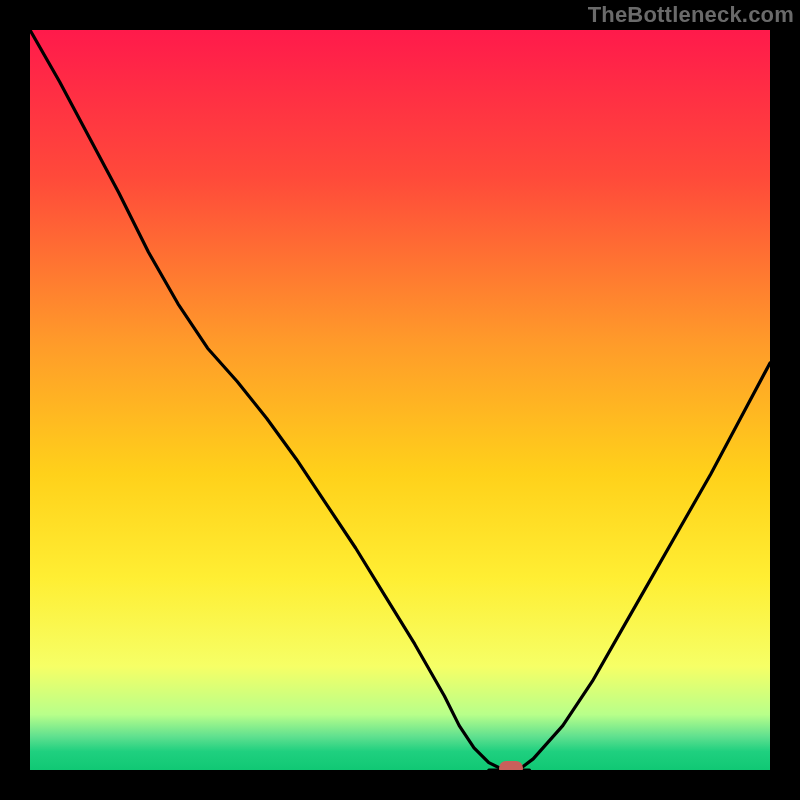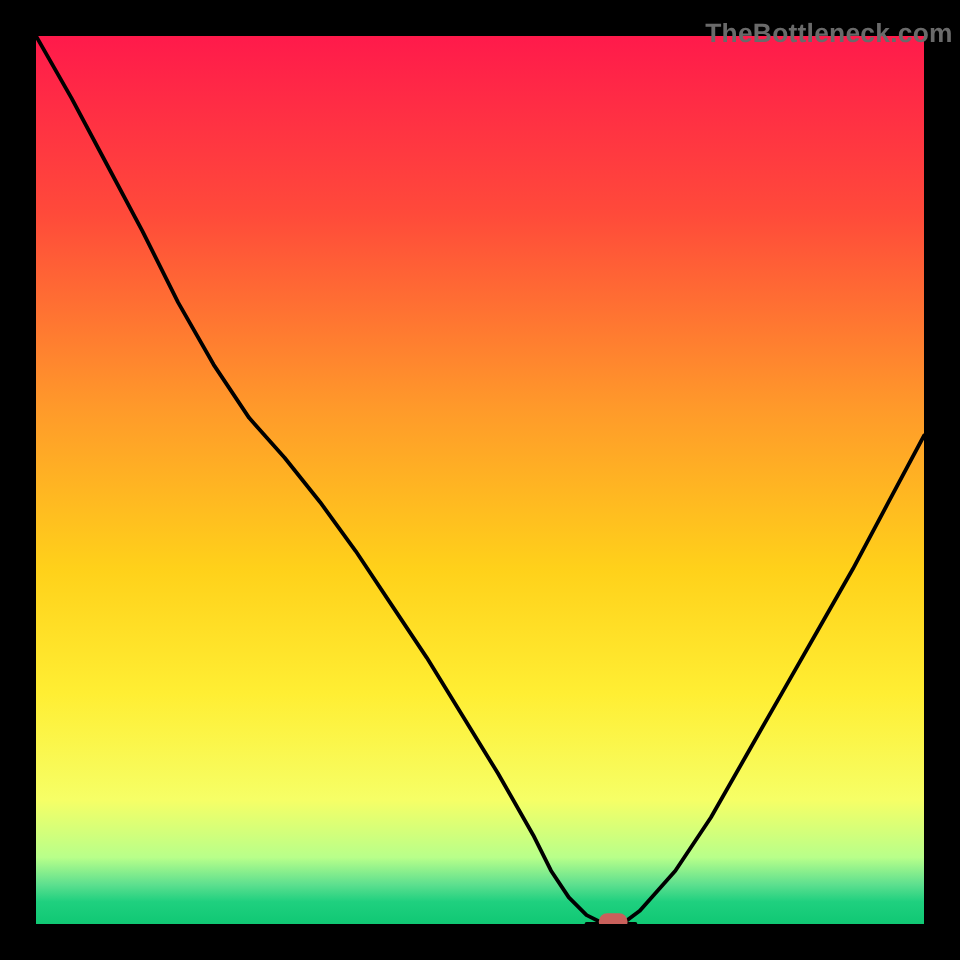--- a/index.html
+++ b/index.html
@@ -12,21 +12,21 @@
     font-family: Arial, Helvetica, sans-serif;
   }
   .wrap {
     position: relative;
     width: 800px;
     height: 800px;
     background: #000000;
   }
   .watermark {
     position: absolute;
-    top: 15px;
+    top: 2px;
     right: 6px;
     color: #6a6a6a;
     font-size: 22px;
     font-weight: 600;
     letter-spacing: 0.2px;
     z-index: 5;
   }
   svg { display: block; }
 </style>
 </head>

